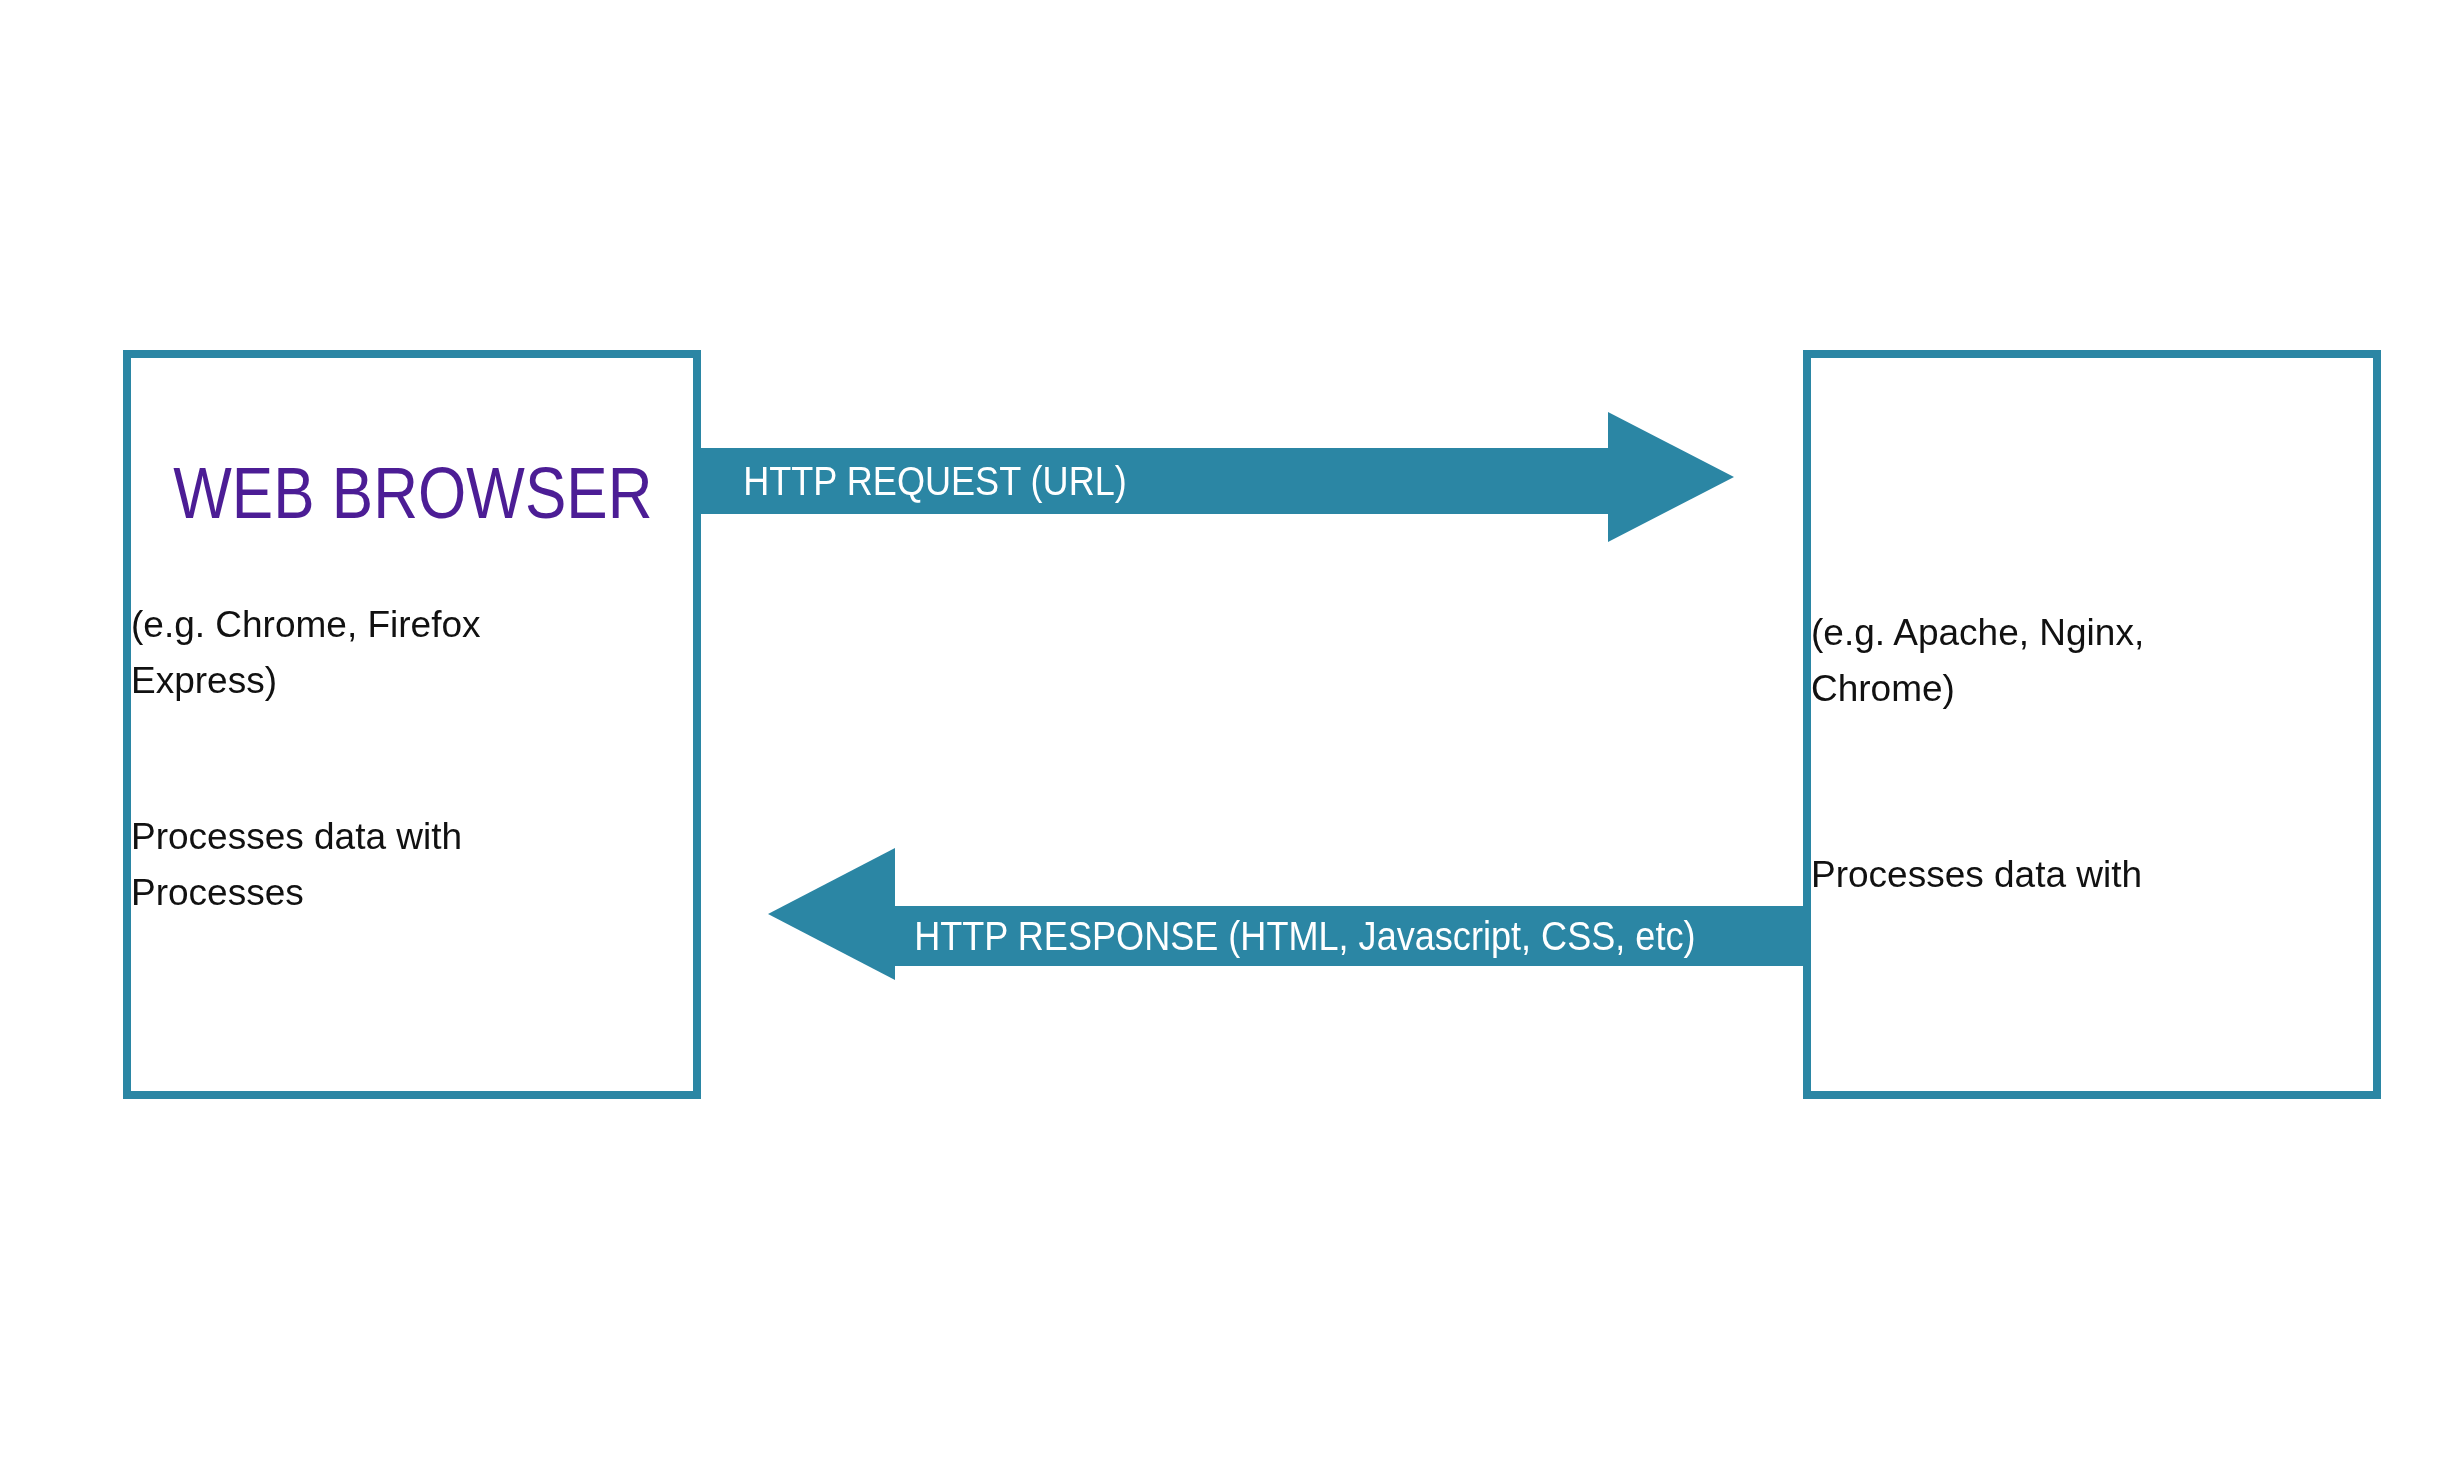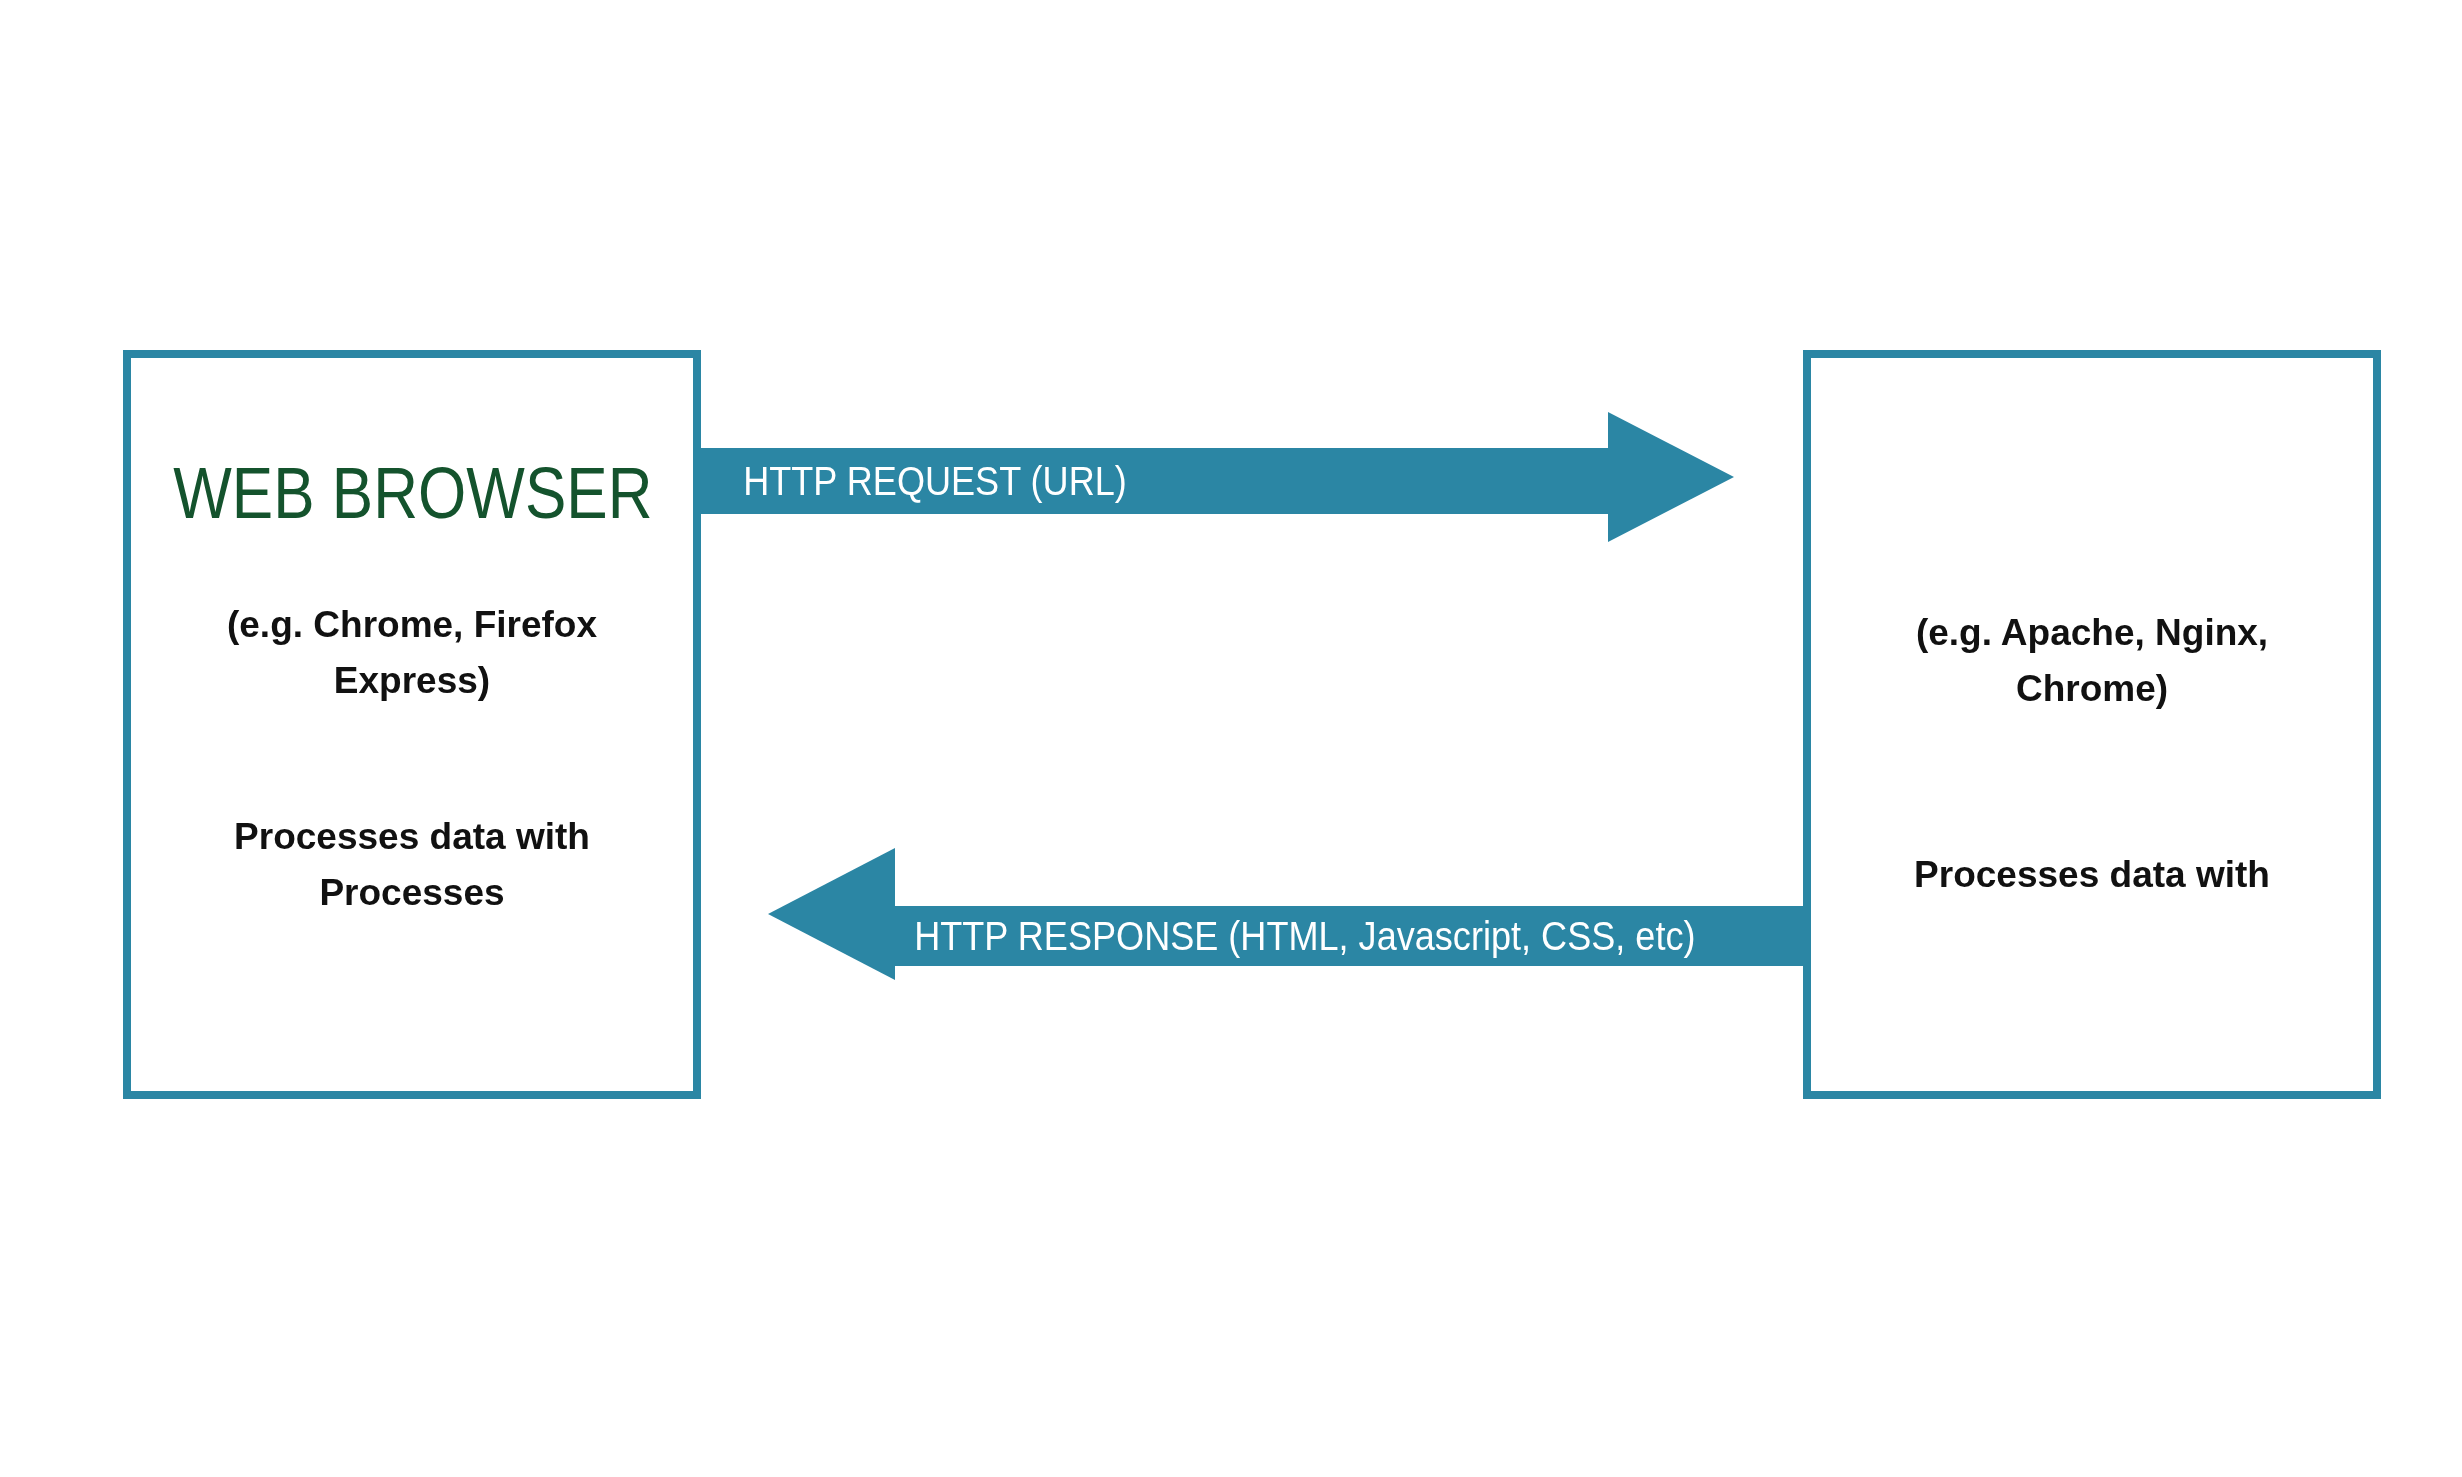--- a/index.html
+++ b/index.html
@@ -31,38 +31,36 @@
 
   .box-title {
     position: absolute;
     left: 0;
     width: 100%;
     top: 98px;
     text-align: center;
     font-size: 73px;
     line-height: 73px;
     font-weight: 500;
-    color: #14532d;
+    color: #4c1d95;
     white-space: nowrap;
   }
   .box-title .squeeze {
     display: inline-block;
     transform: scaleX(0.85);
     transform-origin: center;
   }
   .box-lines {
     position: absolute;
     left: 0;
     width: 100%;
-    text-align: center;
     font-size: 37px;
     line-height: 56px;
     color: #111111;
     white-space: nowrap;
-    font-weight: bold;
   }
   .browser .subtitle { top: 239px; }
   .server  .subtitle { top: 247px; }
   .browser .body-text { top: 451px; }
   .server  .body-text { top: 489px; }
 
   
   .arrow-shaft {
     position: absolute;
     background: #2b86a4;

